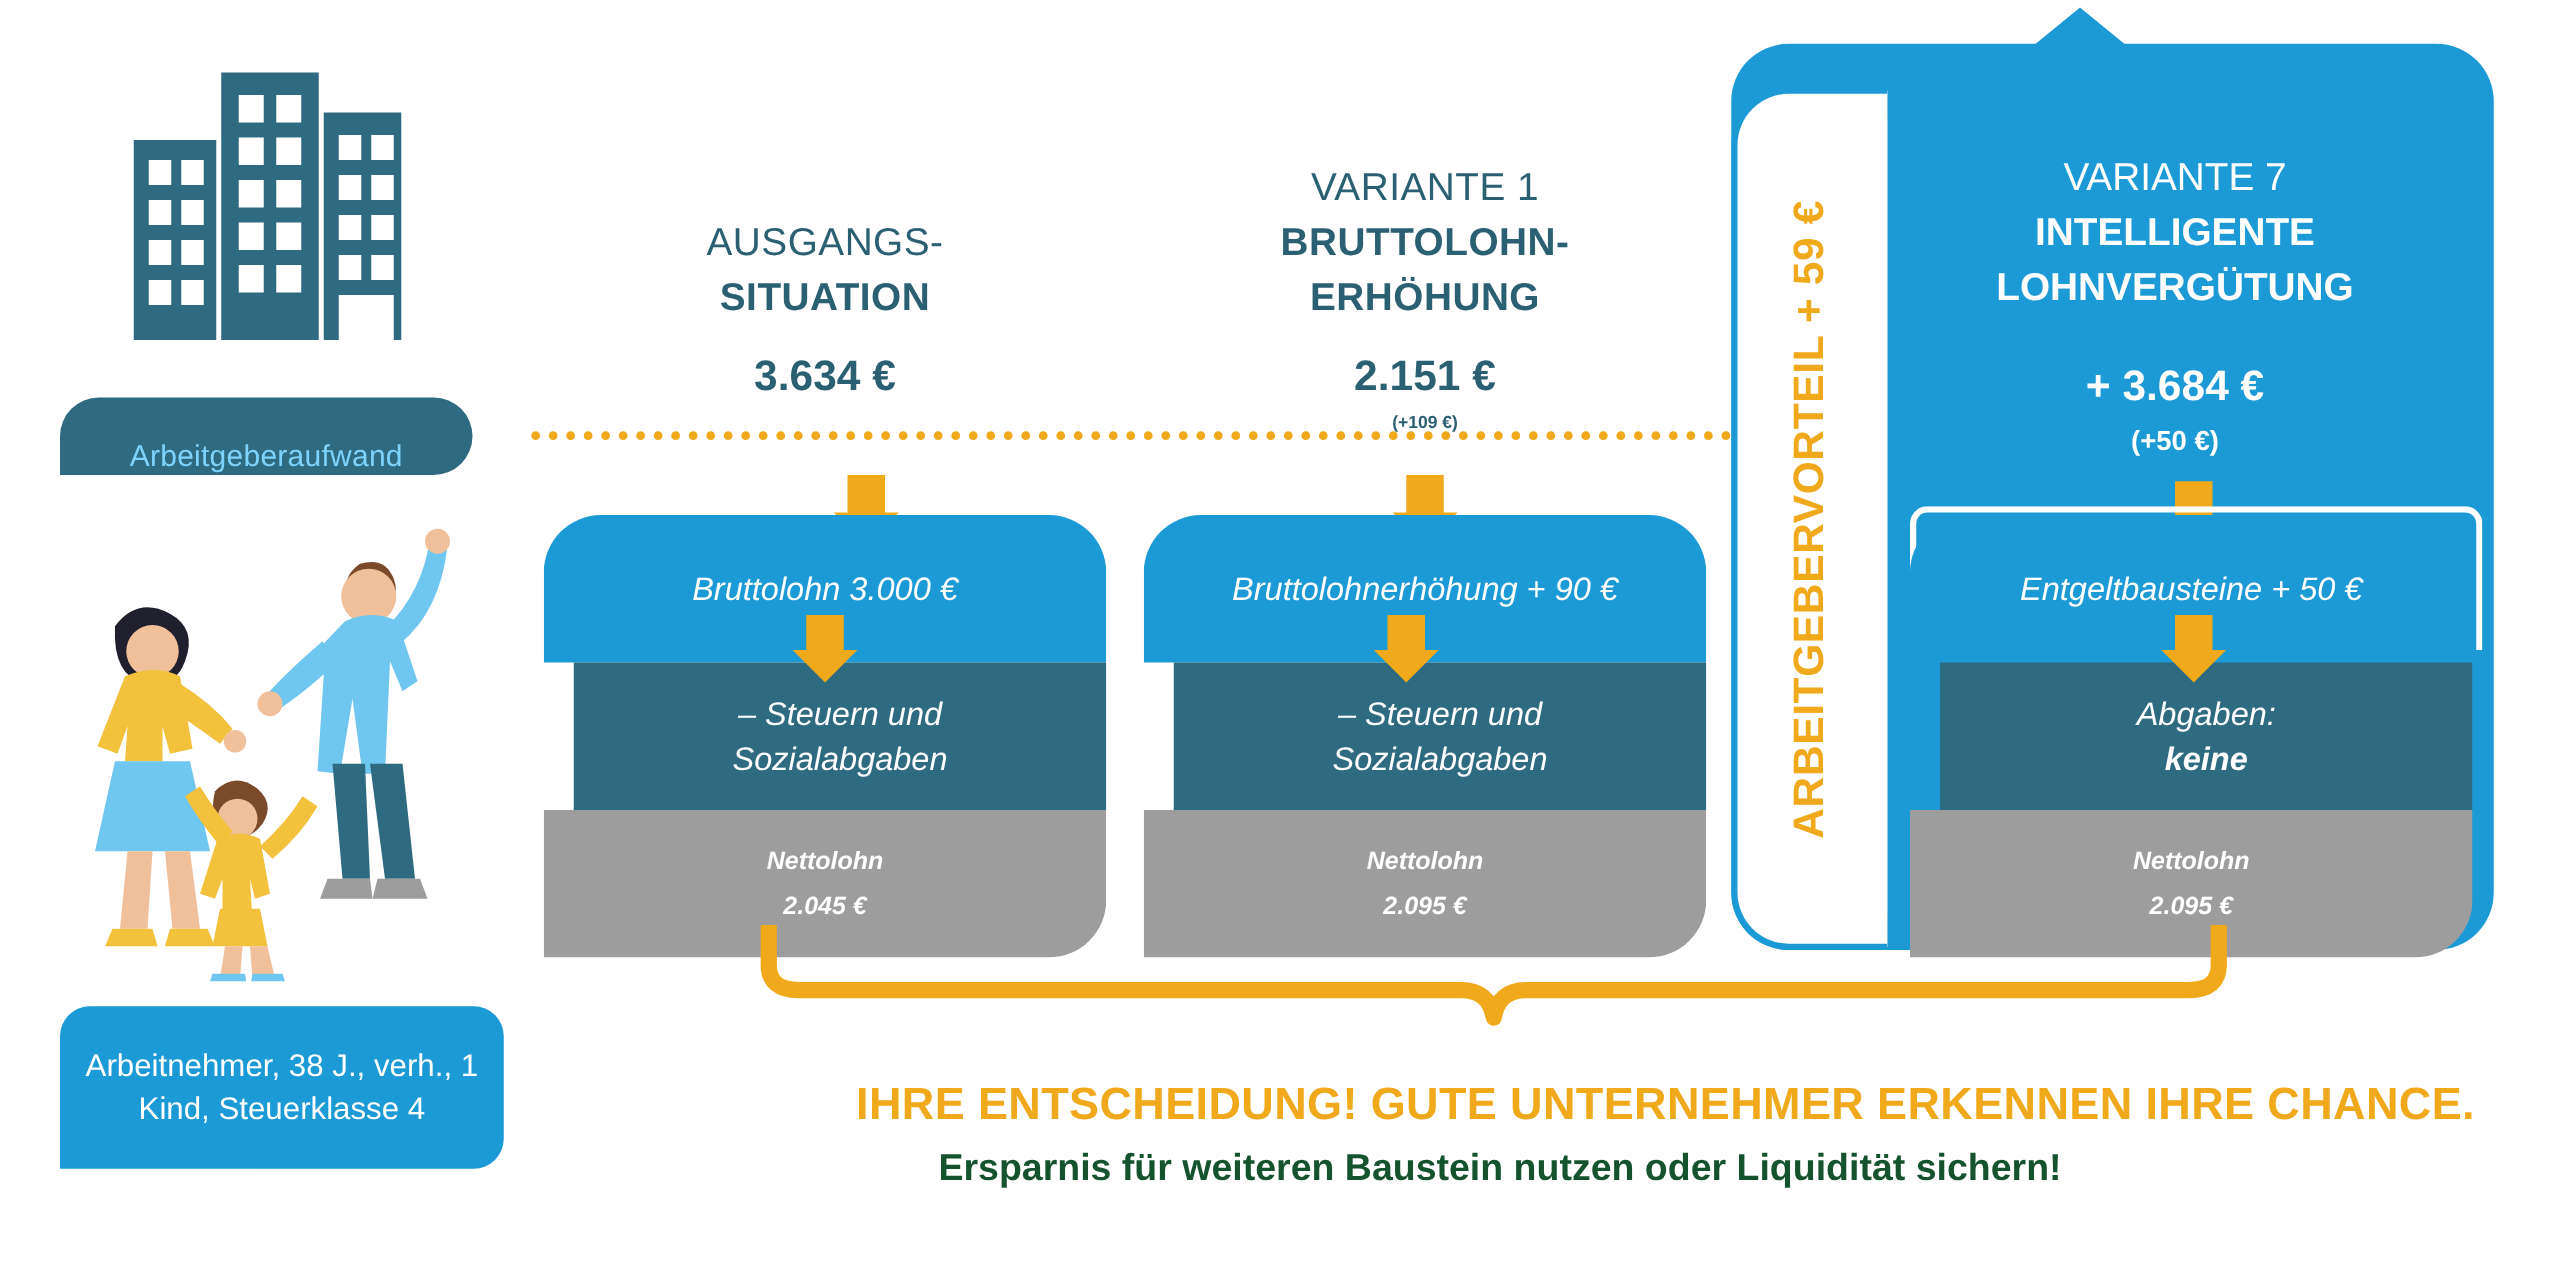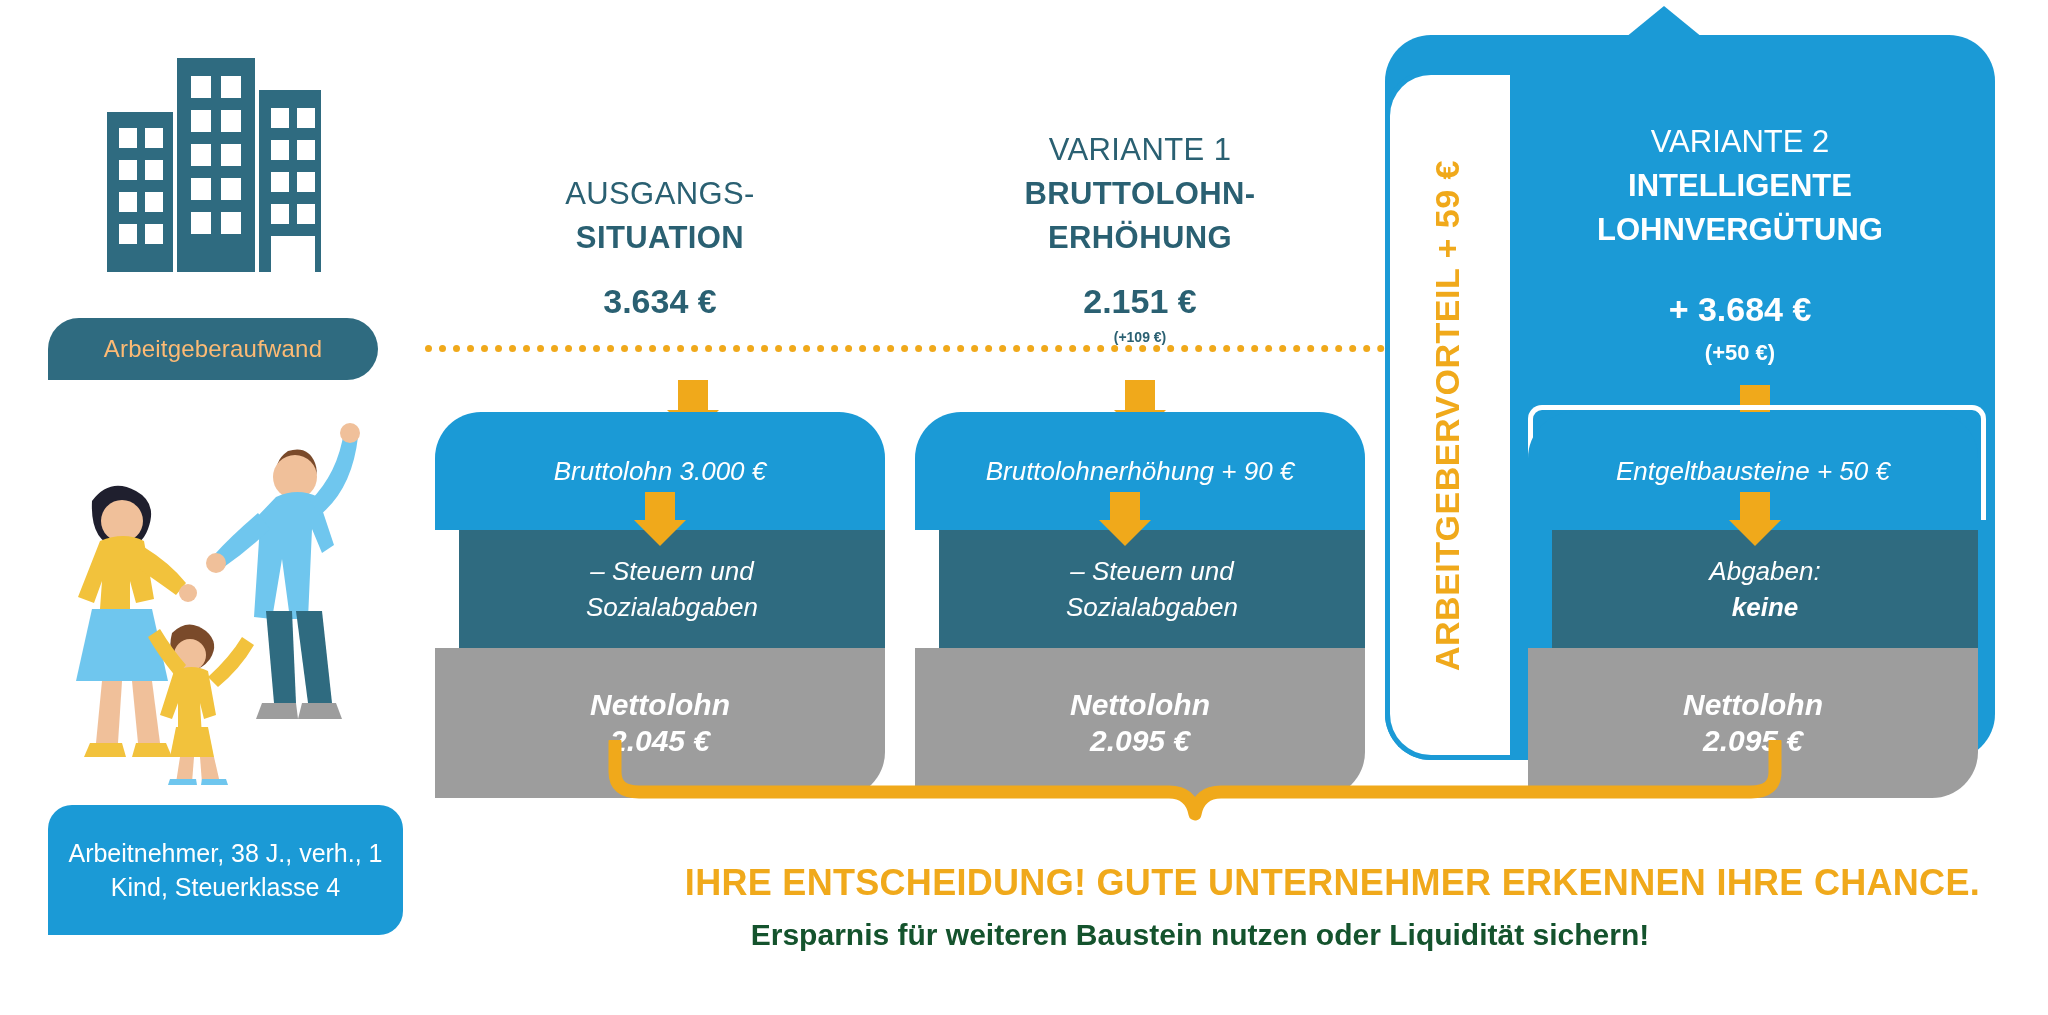--- a/index.html
+++ b/index.html
@@ -32,24 +32,24 @@
     height: 230px;
   }
   .employer-pill {
     position: absolute;
     left: 48px;
     top: 318px;
     width: 330px;
     height: 62px;
     background: #2f6b80;
     border-radius: 32px 32px 32px 0;
-    color: #fdba74;
+    color: #7dd3fc;
     font-size: 24px;
     display: flex;
-    align-items: center;
+    align-items: flex-end;
     justify-content: center;
     letter-spacing: .2px;
   }
   .family {
     position: absolute;
     left: 40px;
     top: 405px;
     width: 350px;
     height: 380px;
   }
@@ -114,21 +114,21 @@
     display: flex;
     flex-direction: column;
     align-items: center;
     justify-content: center;
     text-align: center;
     box-sizing: border-box;
     font-style: italic;
   }
   .seg-blue   { background: #1b9ad6; height: 118px; font-size: 26px; }
   .seg-teal   { background: #2f6b80; height: 118px; font-size: 26px; line-height: 36px; margin-left: 24px; }
-  .seg-grey   { background: #9d9d9d; height: 150px; font-size: 30px; font-weight: 700; line-height: 36px; justify-content: center; }
+  .seg-grey   { background: #9d9d9d; height: 118px; font-size: 20px; font-weight: 700; line-height: 36px; justify-content: center; }
 
   
   .arrow-down {
     position: absolute;
     width: 0; height: 0;
     border-left: 26px solid transparent;
     border-right: 26px solid transparent;
     border-top: 26px solid #f0a91b;
   }
   .arrow-stem {
@@ -418,21 +418,21 @@
   <div class="arrow-down" style="left:1099px; top:520px;"></div>
 
   <div class="v2-panel"></div>
   <div class="v2-panel-notch"></div>
   <div class="v2-white-strip"></div>
   <div class="vert-label">
     <span>ARBEITGEBERVORTEIL + 59 €</span>
   </div>
 
   <div class="v2-title">
-    <span>VARIANTE 2</span><br>
+    <span>VARIANTE 7</span><br>
     <b>INTELLIGENTE</b><br>
     <b>LOHNVERGÜTUNG</b>
   </div>
   <div class="v2-amount">+ 3.684 €</div>
   <div class="v2-sub">(+50 €)</div>
 
   <div class="arrow-stem" style="left:1740px; top:385px; height:32px;"></div>
   <div class="arrow-down" style="left:1729px; top:415px;"></div>
 
   <div class="white-bracket"></div>

